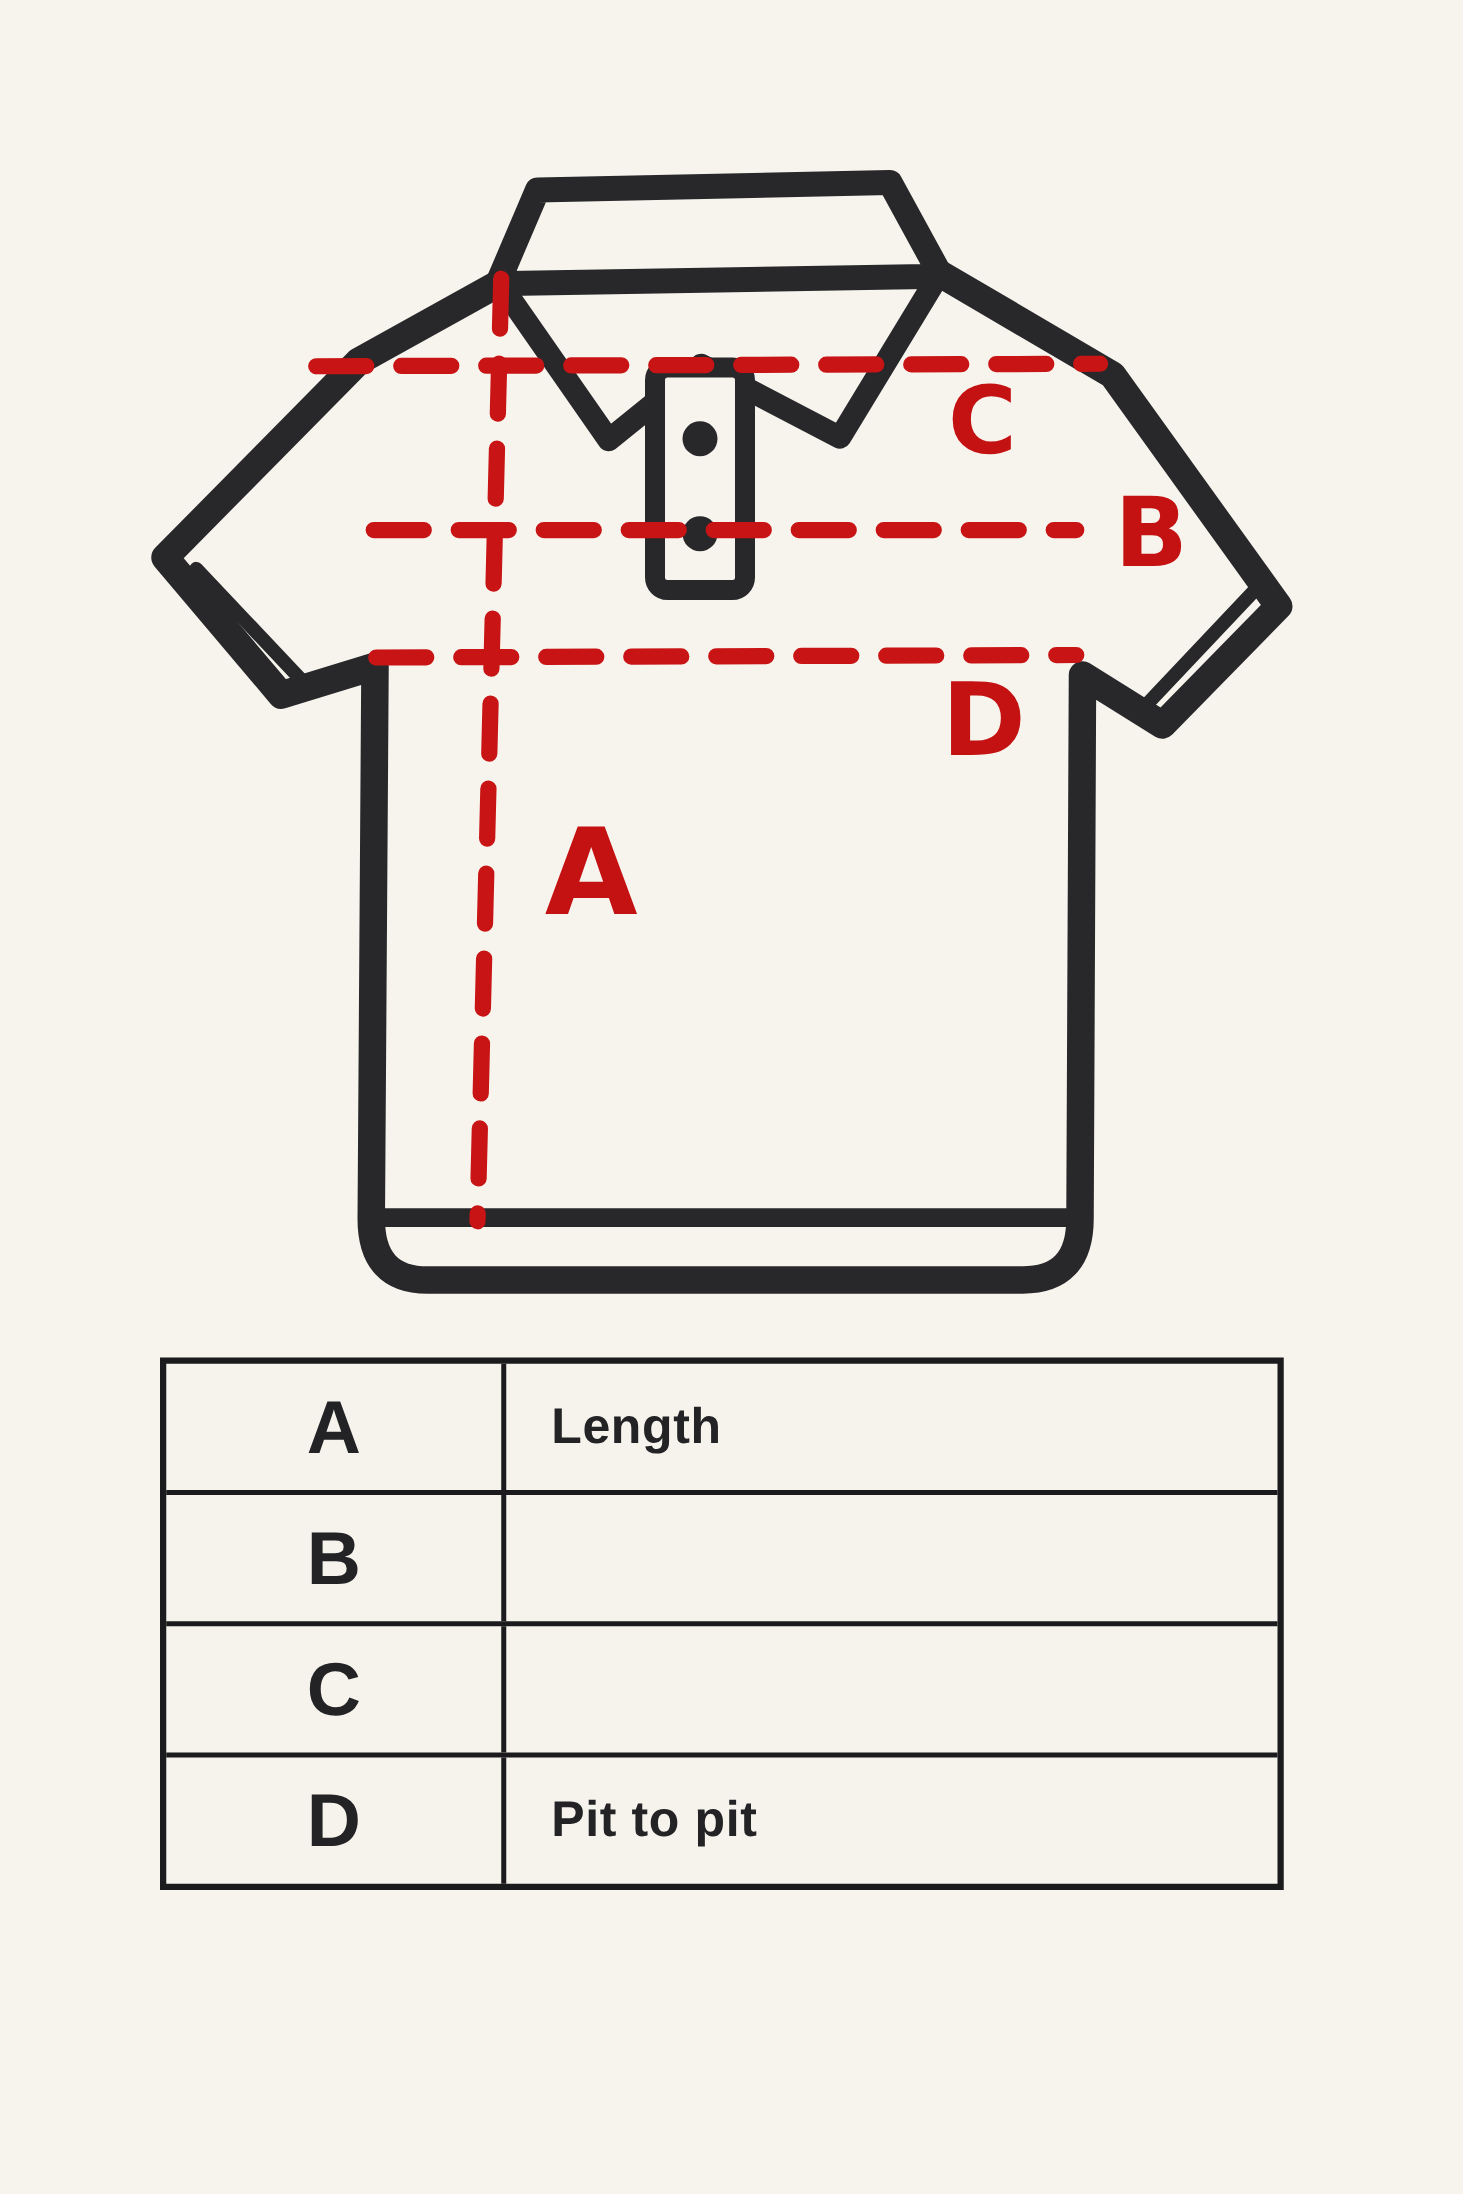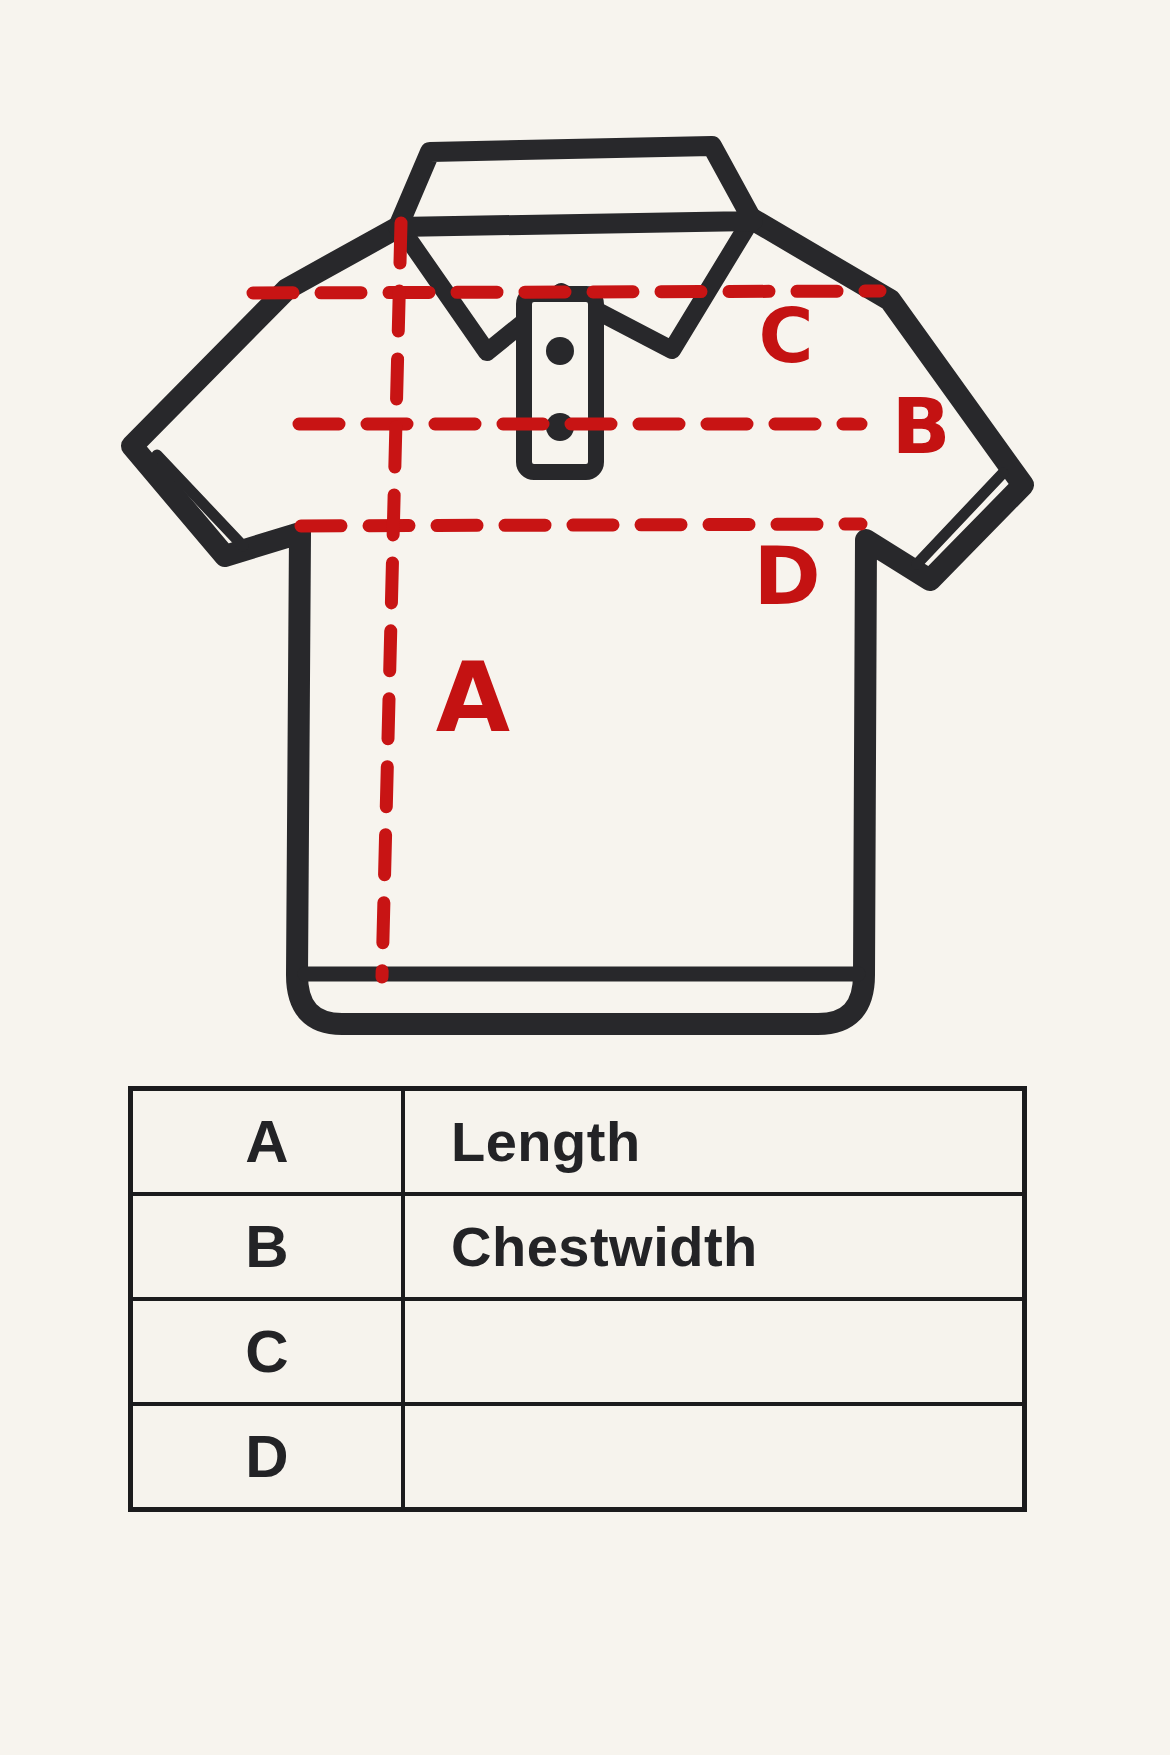--- a/index.html
+++ b/index.html
@@ -47,22 +47,22 @@
     box-sizing:border-box;
   }
   .size-table .cell.letter{
     width:272px;
     justify-content:center;
     border-right:4px solid #1b1b1d;
     font-size:60px;
   }
   .size-table .cell.label{
     flex:1;
-    padding-left:46px;
-    font-size:56px;
+    padding-left:36px;
+    font-size:40px;
     letter-spacing:0.5px;
   }
 </style>
 </head>
 <body>
 
 <div class="stage">
 
   <svg class="diagram" viewBox="0 0 1170 1755">
 
@@ -107,23 +107,23 @@
     <text class="red-letter" x="473" y="731" font-size="96">A</text>
   </svg>
 
   <div class="size-table">
     <div class="row">
       <div class="cell letter">A</div>
       <div class="cell label">Length</div>
     </div>
     <div class="row">
       <div class="cell letter">B</div>
-      <div class="cell label">Chestwidth</div>
     </div>
     <div class="row">
       <div class="cell letter">C</div>
     </div>
     <div class="row">
       <div class="cell letter">D</div>
+      <div class="cell label">Pit to pit</div>
     </div>
   </div>
 
 </div>
 
 </body></html>

